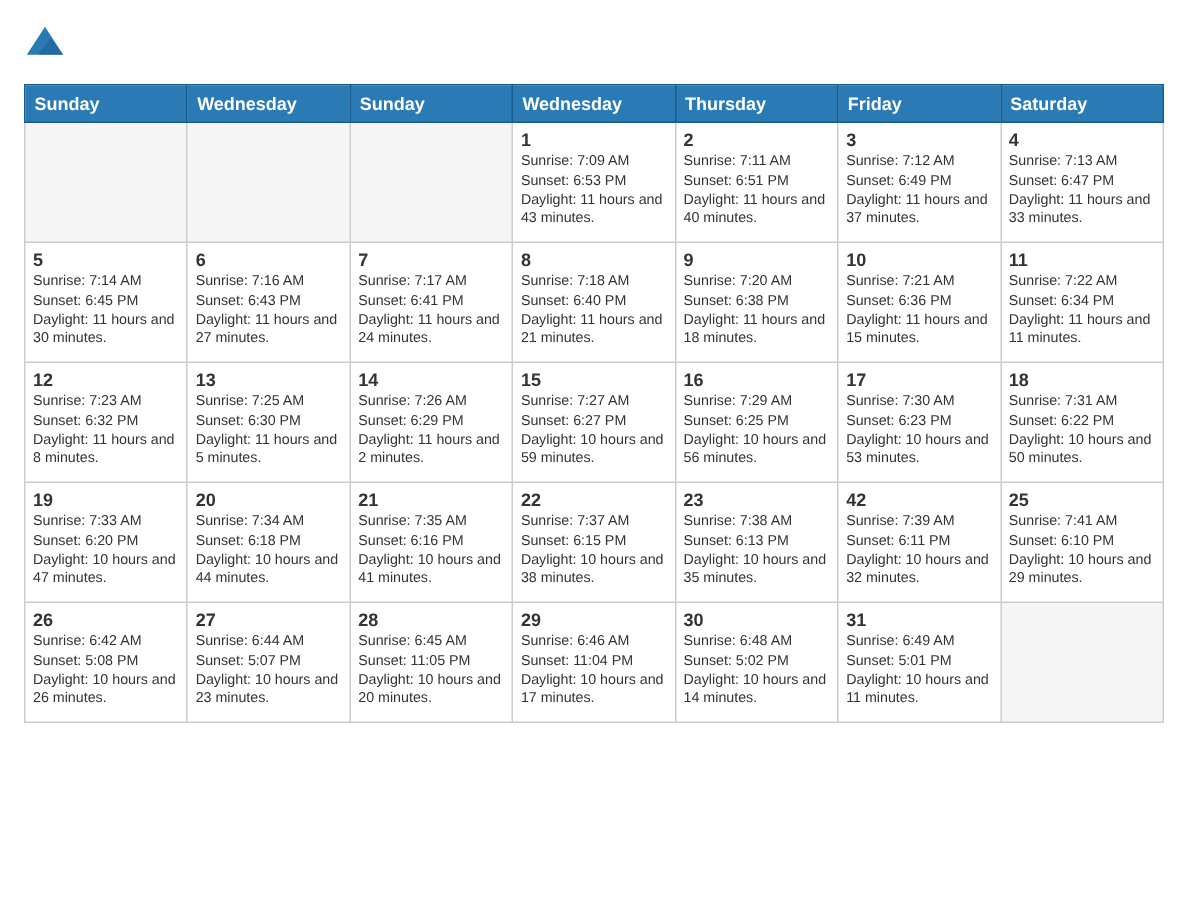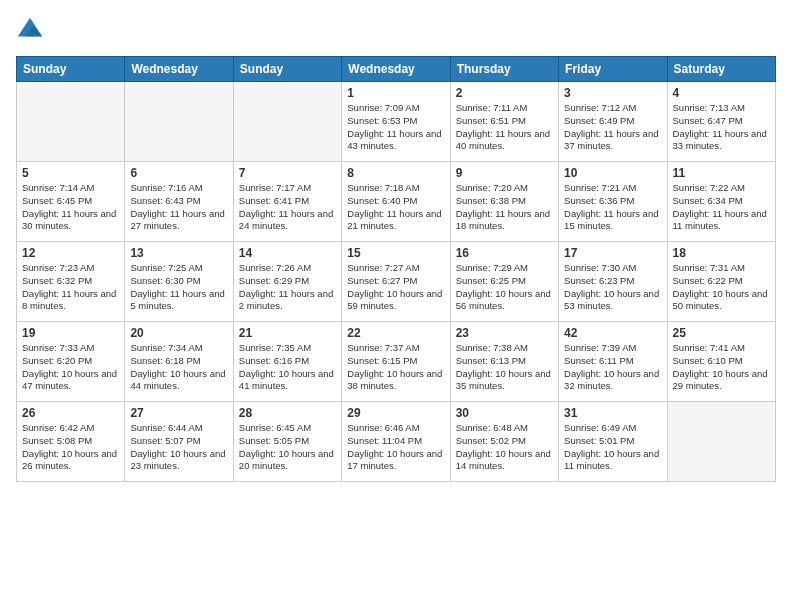--- a/index.html
+++ b/index.html
@@ -290,21 +290,21 @@
         </td>
         <td>
           <span class="day-number">27</span>
           <div class="cell-content">Sunrise: 6:44 AM
 Sunset: 5:07 PM
 Daylight: 10 hours and 23 minutes.</div>
         </td>
         <td>
           <span class="day-number">28</span>
           <div class="cell-content">Sunrise: 6:45 AM
-Sunset: 5:05 PM
+Sunset: 11:05 PM
 Daylight: 10 hours and 20 minutes.</div>
         </td>
         <td>
           <span class="day-number">29</span>
           <div class="cell-content">Sunrise: 6:46 AM
 Sunset: 11:04 PM
 Daylight: 10 hours and 17 minutes.</div>
         </td>
         <td>
           <span class="day-number">30</span>

